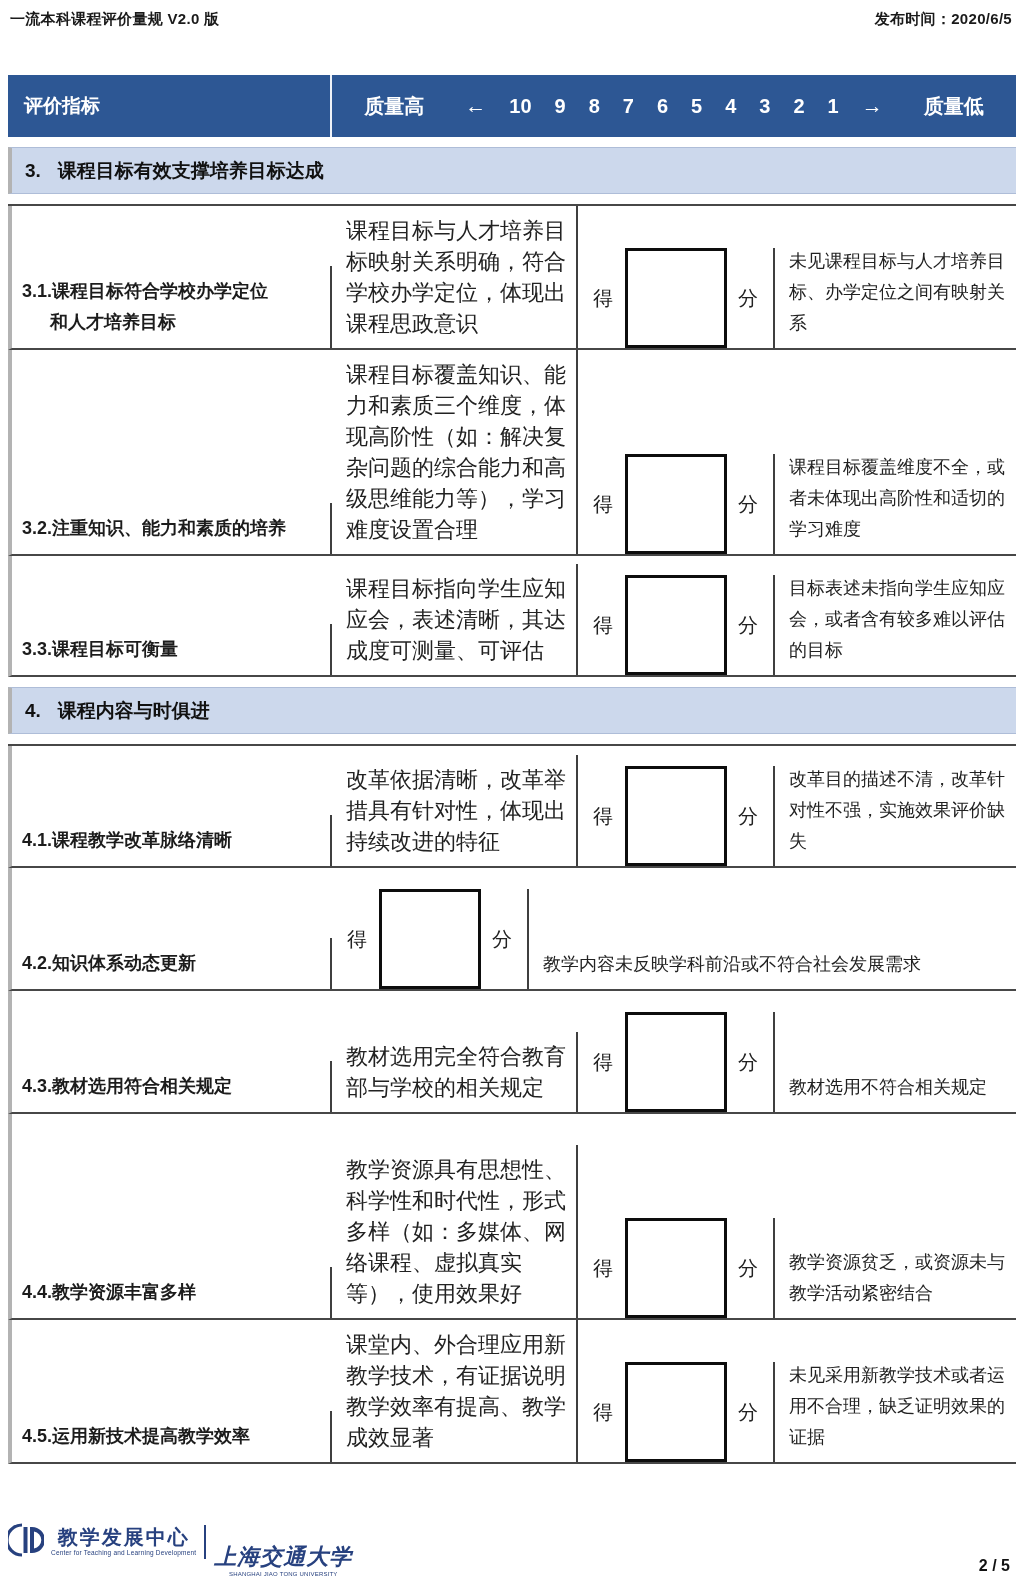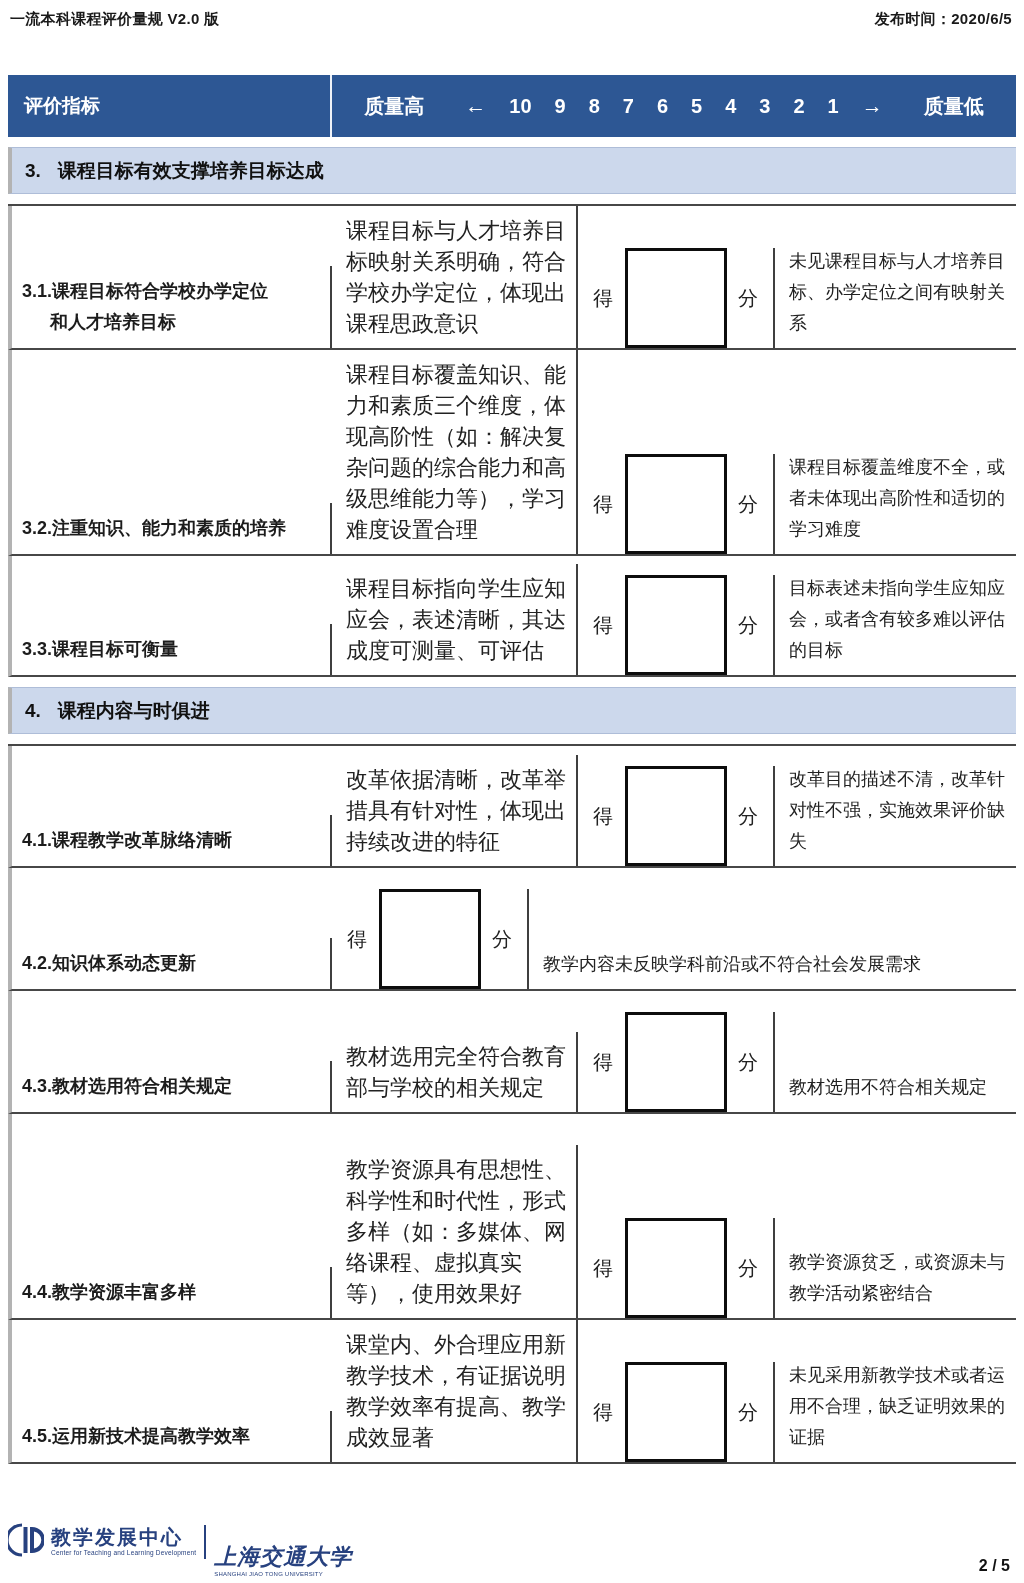--- a/index.html
+++ b/index.html
@@ -57,21 +57,21 @@
     padding:0 15px; font-size:20px; color:#222;
   }
   .c4 { flex:1; border-right:none; padding:9px 8px 9px 14px; font-size:18px; line-height:31px; color:#222; }
   .score-box {
     width:102px; height:100px; background:#fff; border:3px solid #0d0d0d; flex:0 0 auto;
   }
 
   
   .footer {
     position:absolute; left:8px; right:14px; bottom:6px;
-    display:flex; justify-content:space-between; align-items:flex-end;
+    display:flex; justify-content:space-between; align-items:flex-end;text-align:center;
   }
   .logo { display:flex; align-items:center; color:#27417f; }
   .logo-mark { margin-right:7px; flex:0 0 auto; }
   .logo-block { display:flex; flex-direction:column; line-height:1; }
   .logo-cn { font-size:20px; font-weight:700; letter-spacing:2px; }
   .logo-en { font-size:6.5px; margin-top:3px; letter-spacing:.2px; white-space:nowrap; }
   .logo-divider { width:2px; height:34px; background:#27417f; margin:0 8px; }
   .univ-cn { font-family:"Liberation Serif","DejaVu Serif",serif; font-style:italic; font-weight:700; font-size:22px; letter-spacing:1px;margin-top:40px; }
   .univ-en { font-size:6px; margin-top:3px; letter-spacing:.2px; white-space:nowrap; }
   .page-num { font-size:16px; font-weight:700; color:#111; padding-bottom:2px; }

